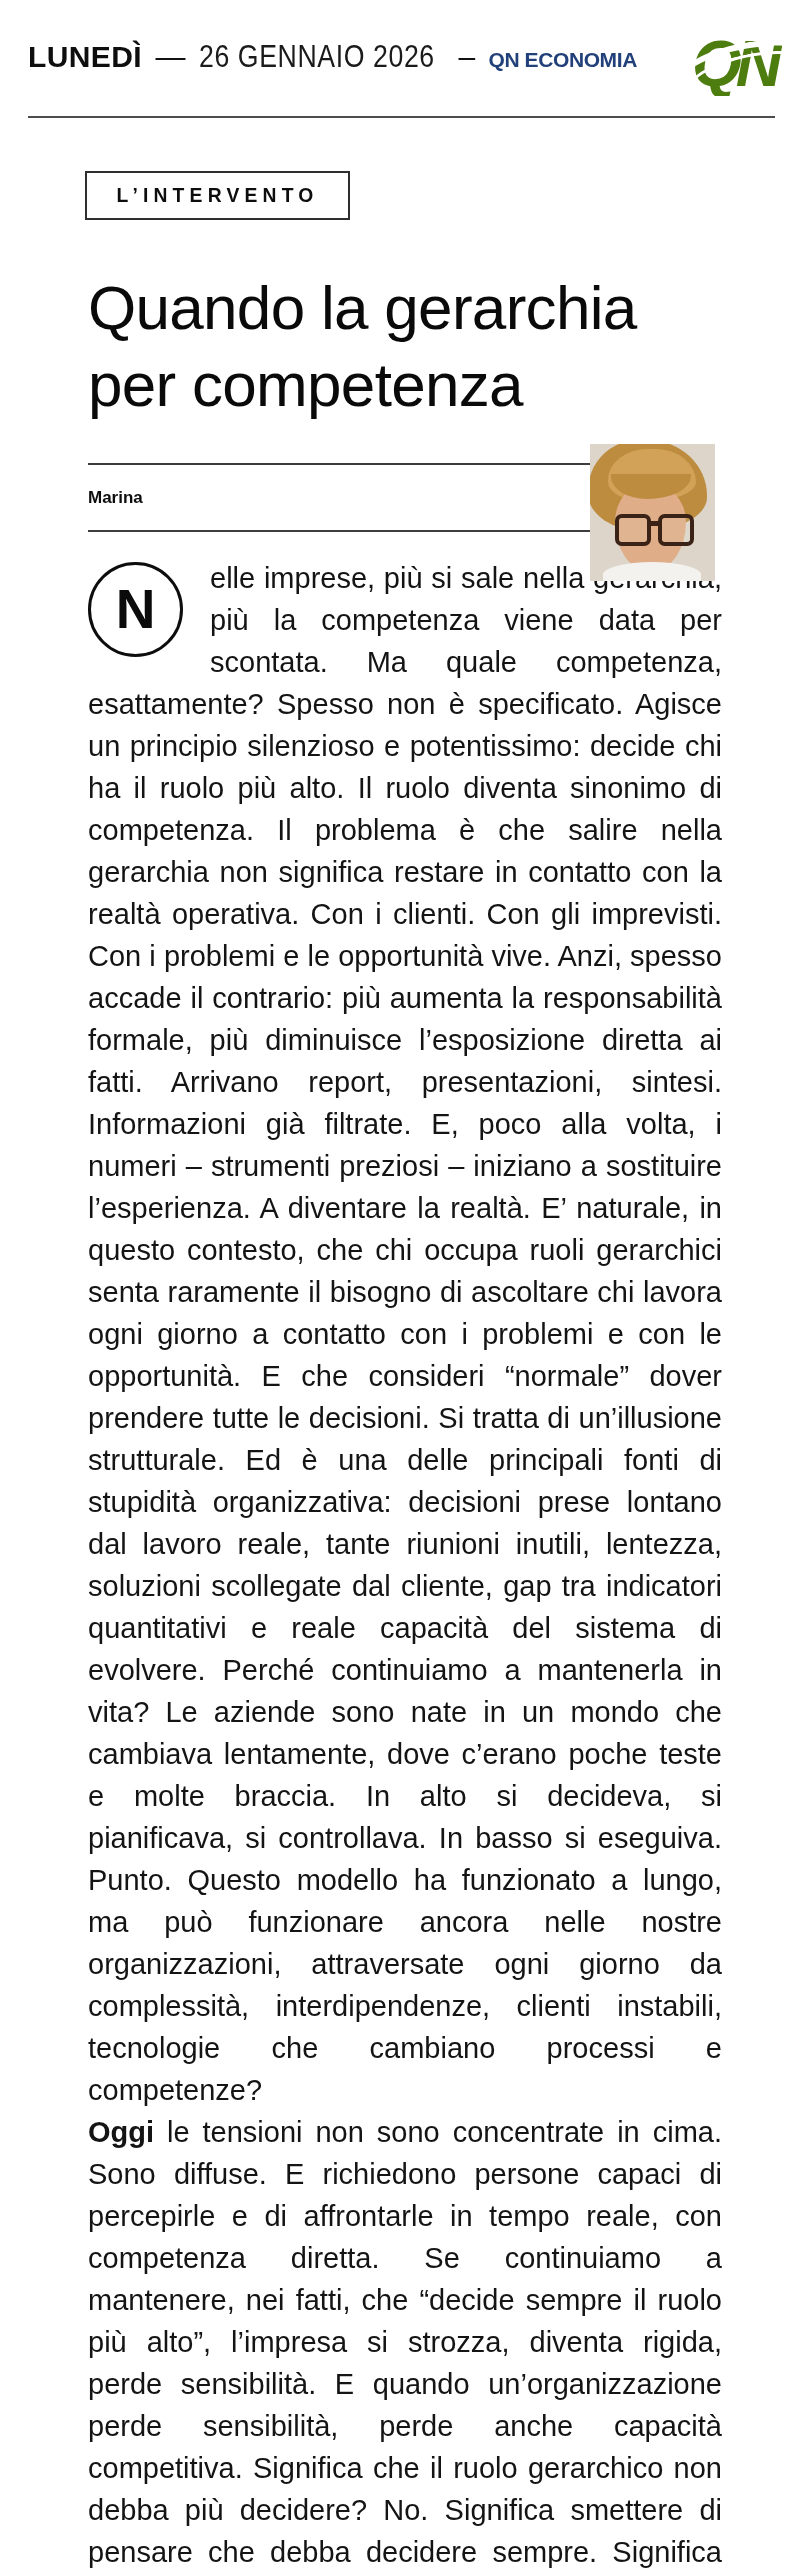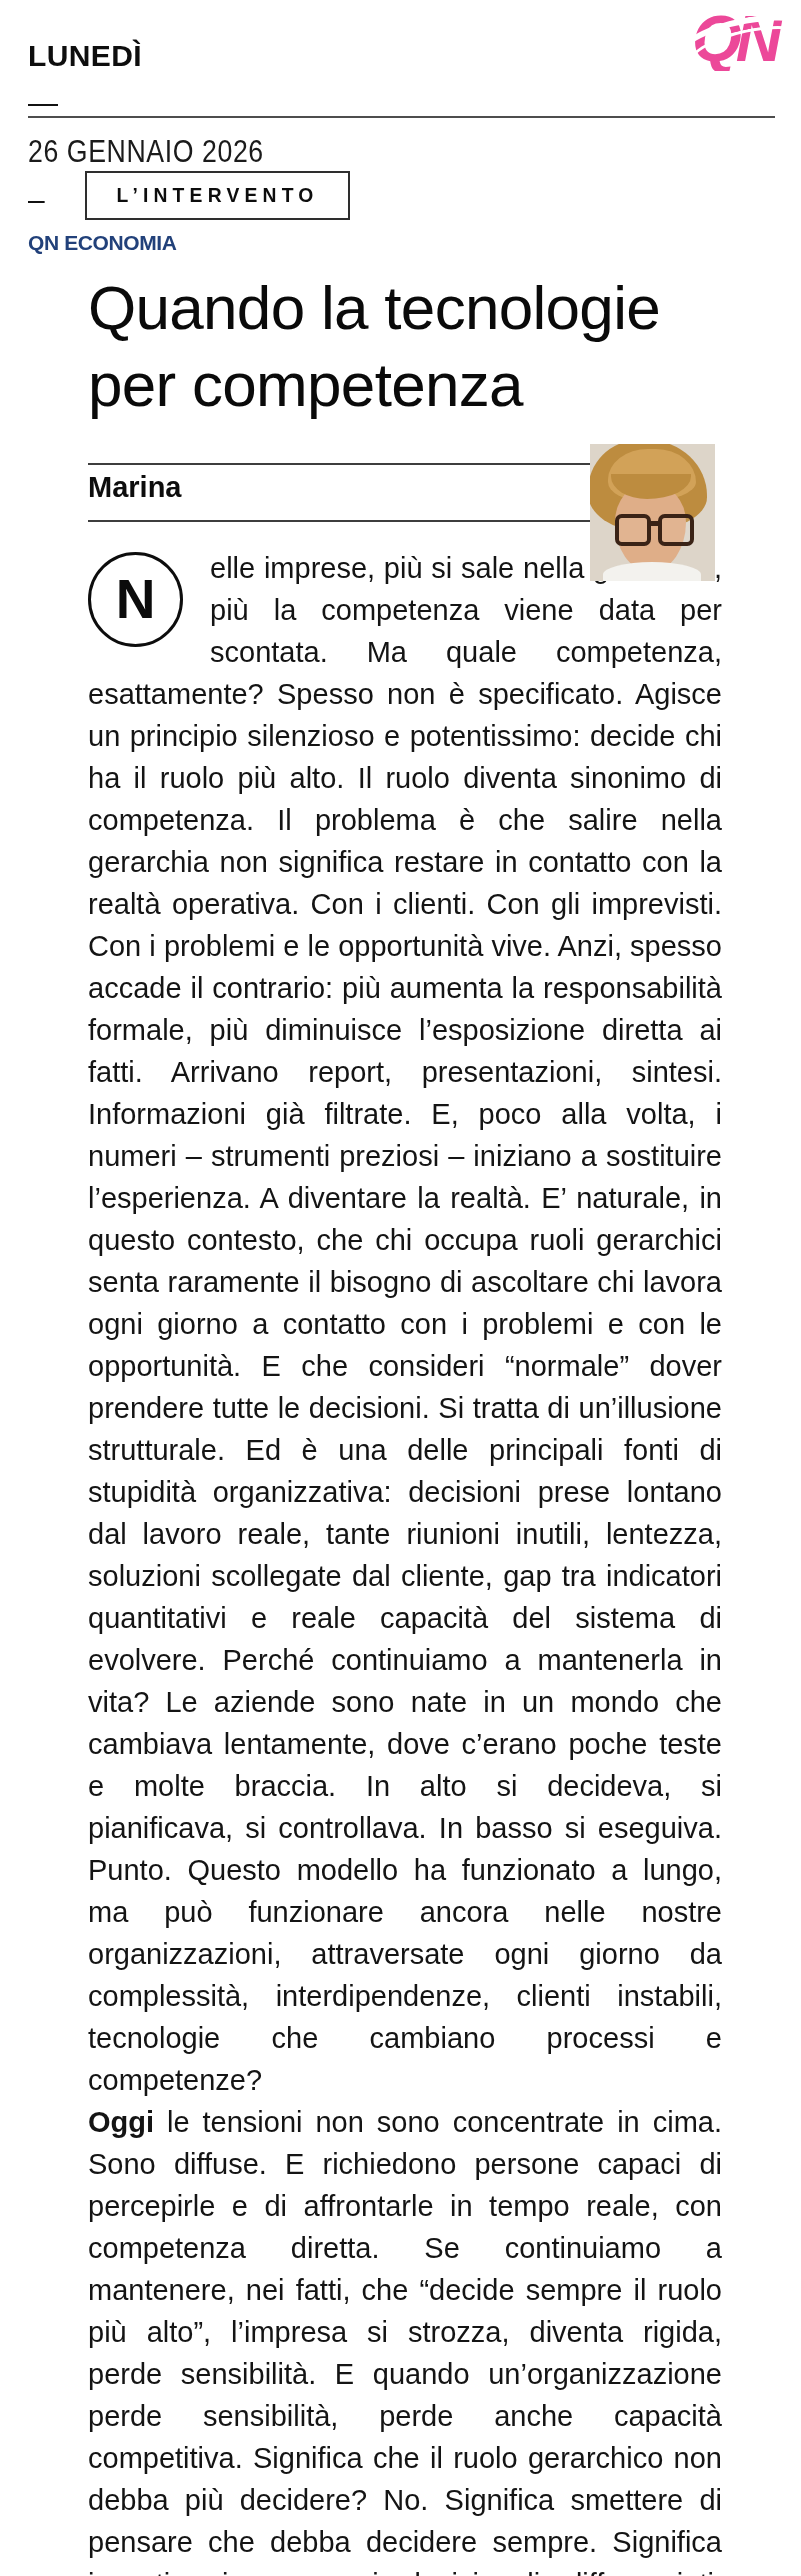--- a/index.html
+++ b/index.html
@@ -1,45 +1,45 @@
 <!DOCTYPE html>
 <html lang="it" style="font-size:12px"><head>
 <meta charset="utf-8">
 <style>
   html,body{margin:0;padding:0;background:#ffffff;}
   body{width:802px;font-family:"Liberation Sans",sans-serif;color:#161616;}
   .page{position:relative;width:802px;min-height:2576px;background:#fff;overflow:hidden;}
 
   
   .masthead{position:relative;padding:39px 28px 0 28px;height:58px;}
-  .mast-line{display:flex;align-items:baseline;gap:13.4px;white-space:nowrap;flex-direction:column;}
+  .mast-line{display:flex;align-items:baseline;gap:13.4px;white-space:nowrap;}
   .weekday{font-size:30px;font-weight:700;letter-spacing:0.4px;color:#0e0e0e;}
   .mdash{font-size:30px;color:#111;}
   .mdate{display:inline-block;font-size:31px;font-weight:400;color:#1b1b1b;transform:scaleX(0.86);transform-origin:left;letter-spacing:0.7px;}
   .ndash{font-size:30px;color:#111;margin-left:-28px;}
   .section-name{font-size:21px;font-weight:700;letter-spacing:-0.4px;}
 
-  .qn-logo{position:absolute;top:7px;right:12px;width:98px;height:64px;font-style:italic;font-weight:700;font-size:64px;line-height:64px;letter-spacing:-6px;color:#ec4899;overflow:hidden;}
+  .qn-logo{position:absolute;top:32px;right:12px;width:98px;height:64px;font-style:italic;font-weight:700;font-size:64px;line-height:64px;letter-spacing:-6px;color:#4d7c0f;overflow:hidden;}
   .qn-swoosh-1{position:absolute;left:-21px;top:10.4px;width:149px;height:55px;border:6px solid transparent;border-top:6px solid #ffffff;border-radius:50%;transform:rotate(-10deg);}
   .qn-swoosh-2{position:absolute;left:-7.4px;top:22px;width:126px;height:45px;border:3.7px solid transparent;border-top:3.7px solid #ffffff;border-radius:50%;transform:rotate(-12deg);}
 
   .rule-top{border:0;border-top:2.2px solid #4d4d4d;margin:19.3px 27px 0 28px;}
 
   
   .kicker-box{margin:53px 0 0 85px;width:261px;height:45px;border:2.2px solid #2e2e2e;display:flex;align-items:center;justify-content:center;}
   .kicker-box span{font-size:19.3px;font-weight:700;letter-spacing:5.2px;color:#0d0d0d;}
 
   
   .headline{margin:49px 0 0 88px;width:646px;font-size:62px;line-height:77px;font-weight:400;letter-spacing:-0.7px;color:#0a0a0a;}
   .headline span{display:block;}
 
   
   .author-block{position:relative;margin:40px 0 0 88px;width:634px;}
   .author-rule{width:511px;border:0;border-top:2.2px solid #3d3d3d;margin:0;}
-  .author-names{padding:5px 0 15px 0;font-size:29px;line-height:35px;font-weight:700;color:#0d0d0d;}
+  .author-names{padding:15px 0 15px 0;font-size:17px;line-height:35px;font-weight:700;color:#0d0d0d;}
   .author-photo{position:absolute;top:-19.3px;right:7.4px;width:125px;height:137px;background:#ddd5c9;overflow:hidden;}
   .ph-hair{position:absolute;top:-4.5px;left:-1.5px;width:119px;height:91px;background:#bd8c3f;border-radius:46% 54% 58% 50%/60% 66% 40% 44%;}
   .ph-hair2{position:absolute;top:4.5px;left:18px;width:88px;height:52px;background:#d2a258;border-radius:50% 50% 60% 45%/65% 70% 40% 40%;}
   .ph-face{position:absolute;top:39px;left:25px;width:71px;height:88px;background:#dfae88;border-radius:48% 52% 50% 50%/46% 46% 58% 58%;}
   .ph-fringe{position:absolute;top:30px;left:21px;width:80px;height:25px;background:#bd8c3f;border-radius:0 0 55% 45%/0 0 90% 90%;}
   .ph-glass-l{position:absolute;top:70px;left:25px;width:28px;height:24px;border:4.5px solid #3a2316;border-radius:6.7px;background:rgba(255,255,255,0.08);}
   .ph-glass-r{position:absolute;top:70px;left:68px;width:28px;height:24px;border:4.5px solid #3a2316;border-radius:6.7px;background:rgba(255,255,255,0.08);}
   .ph-bridge{position:absolute;top:77px;left:58px;width:12px;height:4.5px;background:#3a2316;}
   .ph-mouth{position:absolute;top:113px;left:49px;width:25px;height:9px;border-bottom:3px solid #8c5a46;border-radius:0 0 50% 50%;}
   .ph-shirt{position:absolute;bottom:-6px;left:13.4px;width:98px;height:25px;background:#f3f2ee;border-radius:50% 50% 0 0;}
@@ -70,21 +70,21 @@
       <div class="qn-swoosh-2"></div>
     </div>
   </div>
   <hr class="rule-top">
 
   <div class="kicker-box">
     <span>L’INTERVENTO</span>
   </div>
 
   <h1 class="headline" style="margin-top:49px;margin-bottom:0;">
-    <span>Quando la tecnologie</span>
+    <span>Quando la gerarchia</span>
     <span>per competenza</span>
   </h1>
 
   <div class="author-block">
     <hr class="author-rule">
     <div class="author-names">
       <div>Marina</div>
     </div>
     <hr class="author-rule">
     <div class="author-photo">

